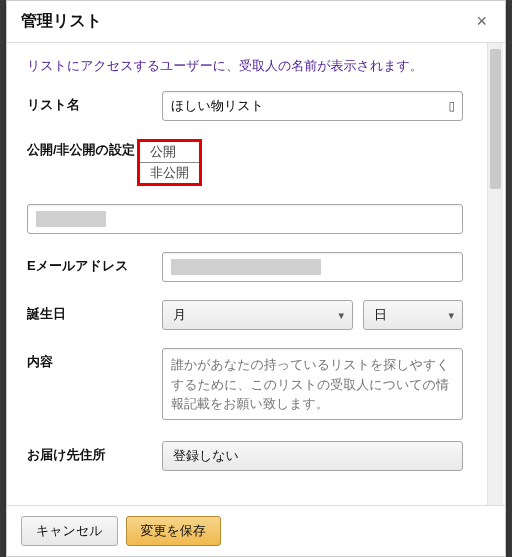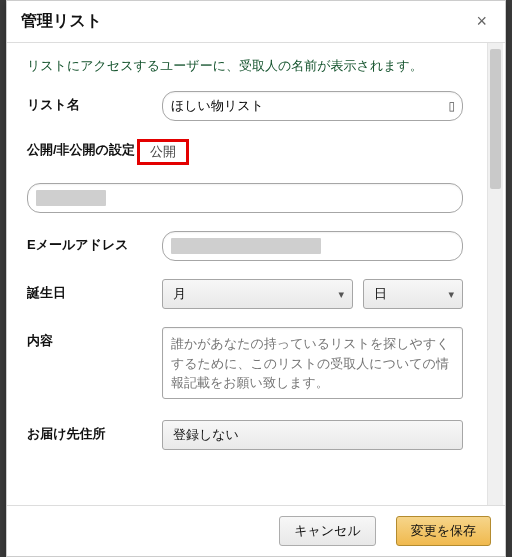--- a/index.html
+++ b/index.html
@@ -2,46 +2,46 @@
 <html><head>
 <meta charset="utf-8">
 <style>
   * { box-sizing: border-box; margin: 0; padding: 0; }
   html, body { width: 512px; height: 557px; font-family: "Hiragino Kaku Gothic Pro", Meiryo, sans-serif; font-size: 13px; color: #111; background: #3a3a3a; }
   .modal { position: absolute; left: 6px; top: 0; width: 500px; height: 557px; background: #fff; border: 1px solid #ccc; box-shadow: 0 2px 6px rgba(0,0,0,.3); display: flex; flex-direction: column; }
   .modal-header { display: flex; justify-content: space-between; align-items: center; padding: 10px 14px; border-bottom: 1px solid #ddd; }
   .modal-title { font-size: 16px; font-weight: bold; }
   .close-x { font-size: 18px; color: #666; cursor: pointer; padding: 0 4px; }
   .modal-body { flex: 1; overflow-y: auto; padding: 14px 20px 0 20px; position: relative; }
-  .desc { color: #14532d; margin-bottom: 16px; }
+  .desc { color: #4c1d95; margin-bottom: 16px; }
   .row { display: flex; align-items: flex-start; margin-bottom: 18px; gap: 25px; }
   .row .label { width: 110px; flex: none; font-weight: bold; padding-top: 6px; line-height: 1.3; }
   .row .control { flex: 1; }
-  .input { width: 100%; height: 30px; border: 1px solid #a6a6a6; border-radius: 13px; padding: 4px 8px; font-size: 13px; background: #fff; box-shadow: inset 0 1px 2px rgba(0,0,0,.06); }
+  .input { width: 100%; height: 30px; border: 1px solid #a6a6a6; border-radius: 3px; padding: 4px 8px; font-size: 13px; background: #fff; box-shadow: inset 0 1px 2px rgba(0,0,0,.06); }
   .input-wrap { position: relative; }
   .input-tag-icon { position: absolute; right: 8px; top: 50%; transform: translateY(-50%); font-size: 12px; color: #555; }
   .highlight-box { border: 3px solid #e30000; padding: 0; }
   .hl-item { padding: 1px 10px; border-bottom: 1px solid #8a8a8a; color: #444; }
   .hl-item:last-child { border-bottom: none; }
   .highlight-container { display: flex; align-items: flex-start; margin-bottom: 18px; }
   .highlight-labels { width: 110px; flex: none; display: flex; flex-direction: column; }
   .highlight-labels .label { width: auto; font-weight: bold; line-height: 1.4; }
   .highlight-labels .label.top { margin-top: 2px; }
   .highlight-labels .label.bottom { margin-top: 22px; }
   .redact { display: inline-block; height: 16px; background: #cfcfcf; border-radius: 1px; vertical-align: middle; }
   .redact.a { width: 70px; }
   .redact.b { width: 150px; }
   .sel-row { display: flex; gap: 10px; }
   .select { flex: 1; height: 30px; border: 1px solid #a6a6a6; border-radius: 3px; background: linear-gradient(#f7f7f7,#e9e9e9); padding: 0 26px 0 10px; display: flex; align-items: center; position: relative; cursor: pointer; color: #111; }
   .select.small { flex: 0 0 100px; }
   .select .chev { position: absolute; right: 8px; top: 50%; transform: translateY(-50%); color: #555; font-size: 11px; }
   .textarea { width: 100%; height: 72px; border: 1px solid #a6a6a6; border-radius: 3px; padding: 6px 8px; font-size: 13px; color: #777; line-height: 1.5; resize: none; box-shadow: inset 0 1px 2px rgba(0,0,0,.06); }
   .scrollbar { position: absolute; right: 2px; top: 0; bottom: 0; width: 16px; background: #f0f0f0; border-left: 1px solid #e3e3e3; }
   .thumb { position: absolute; left: 2px; right: 2px; top: 6px; height: 140px; background: #c9c9c9; border-radius: 2px; }
-  .modal-footer { border-top: 1px solid #ddd; padding: 10px 14px; display: flex; justify-content: flex-end; gap: 20px; background: #fff; }
+  .modal-footer { border-top: 1px solid #ddd; padding: 10px 14px; display: flex; gap: 8px; background: #fff; }
   .btn { height: 30px; padding: 0 14px; border-radius: 3px; font-size: 13px; cursor: pointer; display: inline-flex; align-items: center; }
   .btn-default { background: linear-gradient(#f7f7f7,#e8e8e8); border: 1px solid #adadad; color: #111; }
   .btn-primary { background: linear-gradient(#f6d58a,#f0b94e); border: 1px solid #b38b2f; color: #111; }
   .body-pad-right { padding-right: 22px; }
 </style>
 </head>
 <body>
 
 <div class="modal">
   <div class="modal-header">
@@ -61,20 +61,21 @@
         </div>
       </div>
 
       <div class="highlight-container">
         <div class="highlight-labels">
           <div class="label top">公開/非公開の設定</div>
         </div>
         <div class="control">
           <div class="highlight-box">
             <div class="hl-item">公開</div>
+            <div class="hl-item">非公開</div>
           </div>
         </div>
       </div>
 
       <div class="row">
         <div class="control input-wrap">
           <div class="input" style="display:flex;align-items:center;">
             <span class="redact a"></span>
           </div>
         </div>

